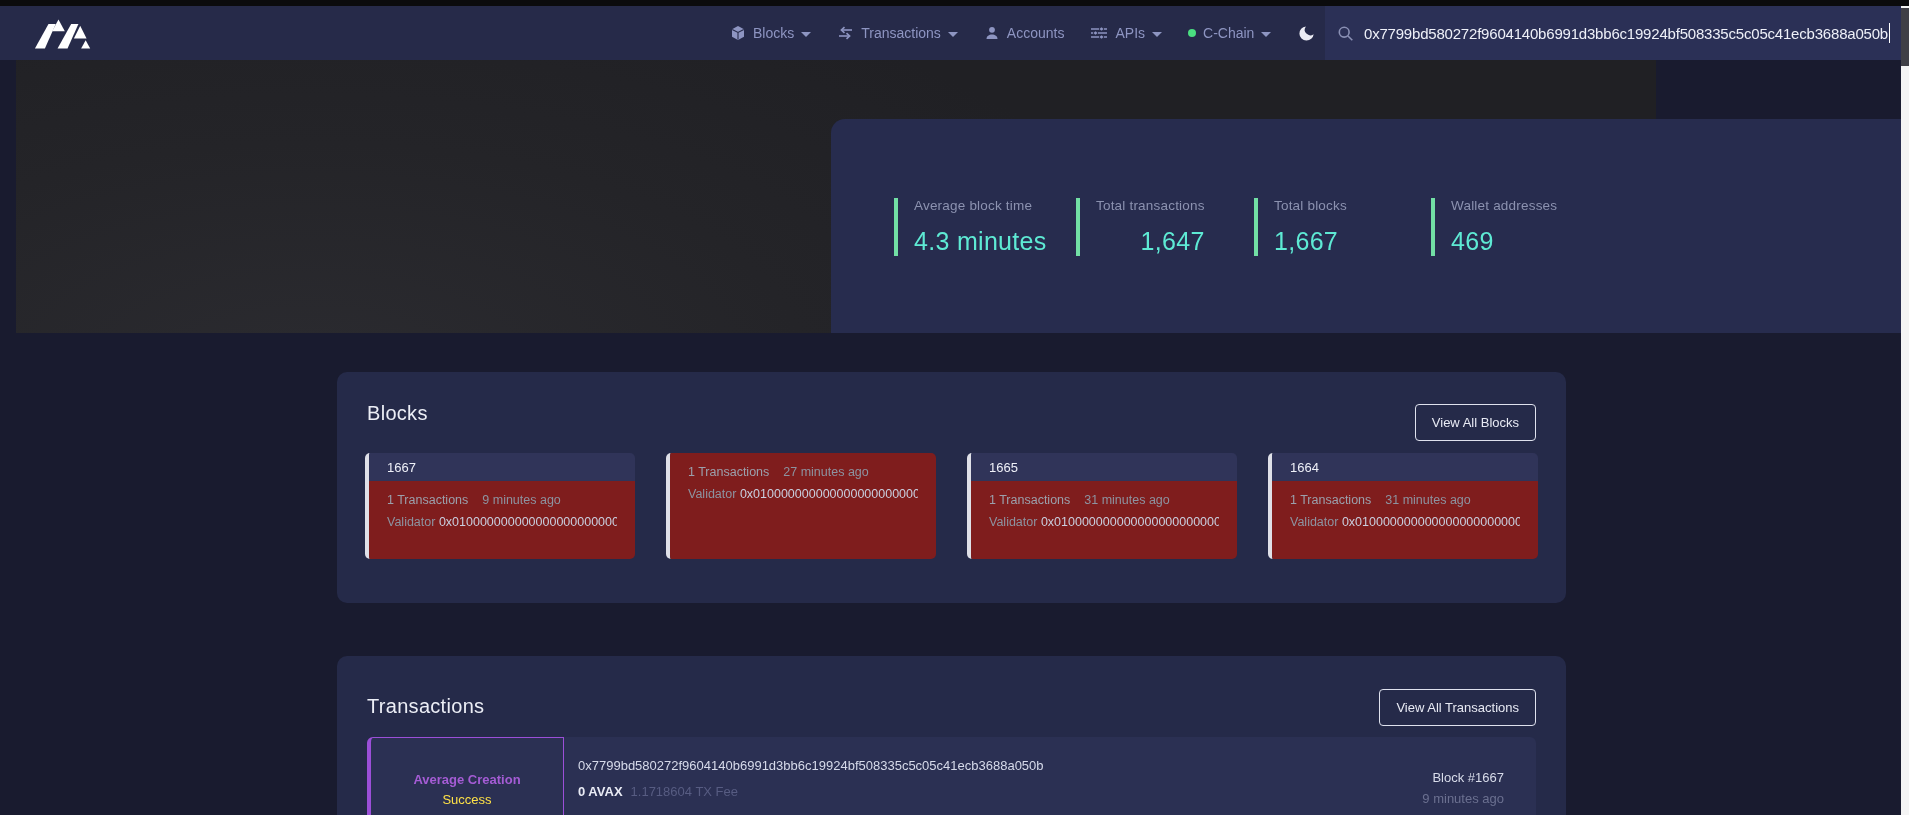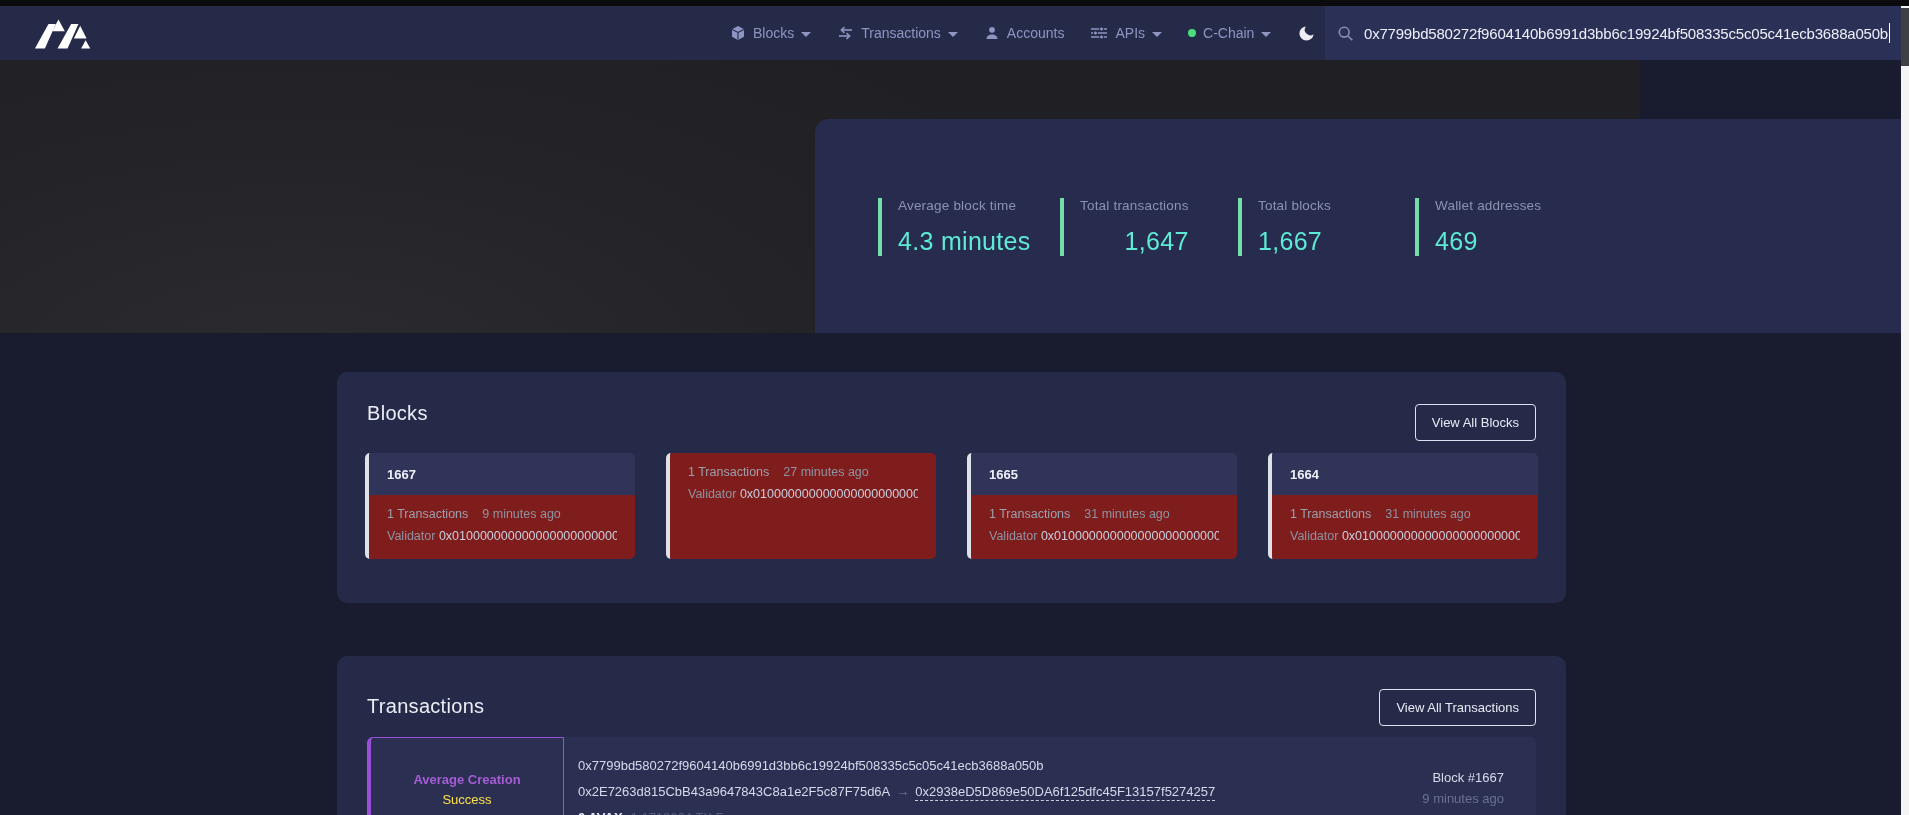--- a/index.html
+++ b/index.html
@@ -24,40 +24,40 @@
   .searchbox { position:absolute; left:1325px; top:0; width:577px; height:54px; background:#2b3056; display:flex; align-items:center; padding:0 12px; cursor:text; }
   .searchbox .mag { flex:0 0 auto; margin-right:10px; color:#8a90b4; }
   .search-text { font-size:15px; letter-spacing:-0.2px; color:#eef0f8; white-space:nowrap; overflow:hidden; }
   .caret { display:inline-block; width:1.5px; height:20px; background:#ffffff; vertical-align:middle; margin-left:1px; }
 
   
   .scrollbar { position:absolute; right:0; top:6px; width:8px; height:809px; background:#f4f4f4; }
   .scroll-thumb { position:absolute; left:0; top:2px; width:8px; height:58px; background:#3f3f46; }
 
   
-  .hero { position:absolute; left:0; top:60px; width:1640px; height:273px;
+  .hero { position:absolute; left:16px; top:60px; width:1640px; height:273px;
           background:radial-gradient(900px 420px at 18% 115%, #2b2b30 0%, #242428 55%, #202024 100%); }
   .stats-panel { position:absolute; left:815px; top:59px; width:1086px; height:214px; background:#272c4e; border-top-left-radius:14px; }
   .stat { position:absolute; top:79px; height:58px; border-left:4px solid #72e0a5; padding-left:16px; display:flex; flex-direction:column; justify-content:space-between; }
   .stat-label { font-size:13.5px; color:#8c92b0; letter-spacing:0.2px; }
   .stat-value { font-size:25px; font-weight:300; color:#5eead4; letter-spacing:0.3px; }
   .stat-1 { left:63px; }  .stat-2 { left:245px;align-items:flex-end; }  .stat-3 { left:423px; }  .stat-4 { left:600px; }
 
   
   .section { position:absolute; left:337px; width:1229px; background:#252a49; border-radius:10px; }
   .section-head { position:absolute; left:30px; top:30px; font-size:20px; font-weight:400; color:#eceef6; letter-spacing:0.3px; }
   .view-all-btn { position:absolute; right:30px; background:transparent; border:1px solid #dfe2ee; border-radius:4px;
                   color:#e8eaf4; font-size:13px; font-family:inherit; padding:10px 16px; cursor:pointer; white-space:nowrap; }
 
   
   .blocks-section { top:372px; height:231px; }
   .blocks-section .view-all-btn { top:32px; }
   .cards-row { position:absolute; left:28px; right:28px; top:81px; height:106px; display:grid; grid-template-columns:repeat(4,1fr); gap:31px; }
   .block-card { position:relative; border-left:4px solid #dfe0e8; border-radius:5px; overflow:hidden; display:flex; flex-direction:column; cursor:pointer; }
-  .bc-top { height:42px; background:#303459; display:flex; align-items:center; padding-left:18px; font-size:13px; font-weight:700; color:#eef0f8; }
+  .bc-top { height:28px; background:#303459; display:flex; align-items:center; padding-left:18px; font-size:13px; font-weight:400; color:#eef0f8; }
   .bc-bottom { flex:1; background:#7f1d1d; padding:10px 18px 0 18px; font-size:12.5px; }
   .bc-meta { color:#9ba0ac; margin-top:2px; }
   .bc-meta .bc-time { margin-left:14px; color:#8d93a0; }
   .bc-validator { margin-top:8px; color:#8d93a0; white-space:nowrap; overflow:hidden; }
   .bc-validator .v-hex { color:#c9cede; }
 
   
   .tx-section { top:656px; height:200px; }
   .tx-section .section-head { top:39px; }
   .tx-section .view-all-btn { top:33px; }
@@ -221,23 +221,20 @@
   <button class="view-all-btn">View All Transactions</button>
 
   <div class="tx-row">
     <div class="tx-status-card">
       <span class="tx-type">Average Creation</span>
       <span class="tx-status">Success</span>
     </div>
     <div class="tx-details">
       <div>0x7799bd580272f9604140b6991d3bb6c19924bf508335c5c05c41ecb3688a050b</div>
       <div>
-        <span>0x2E7263d815CbB43a9647843C8a1e2F5c87F75d6A</span><span class="tx-arrow">→</span><span class="tx-to">0x2938eD5D869e50DA6f125dfc45F13157f5274257</span>
-      </div>
-      <div>
         <span class="tx-amount">0 AVAX</span><span class="tx-fee">1.1718604 TX Fee</span>
       </div>
     </div>
     <div class="tx-right">
       <div class="tx-block-ref">Block #1667</div>
       <div class="tx-time">9 minutes ago</div>
     </div>
   </div>
 </div>
 

